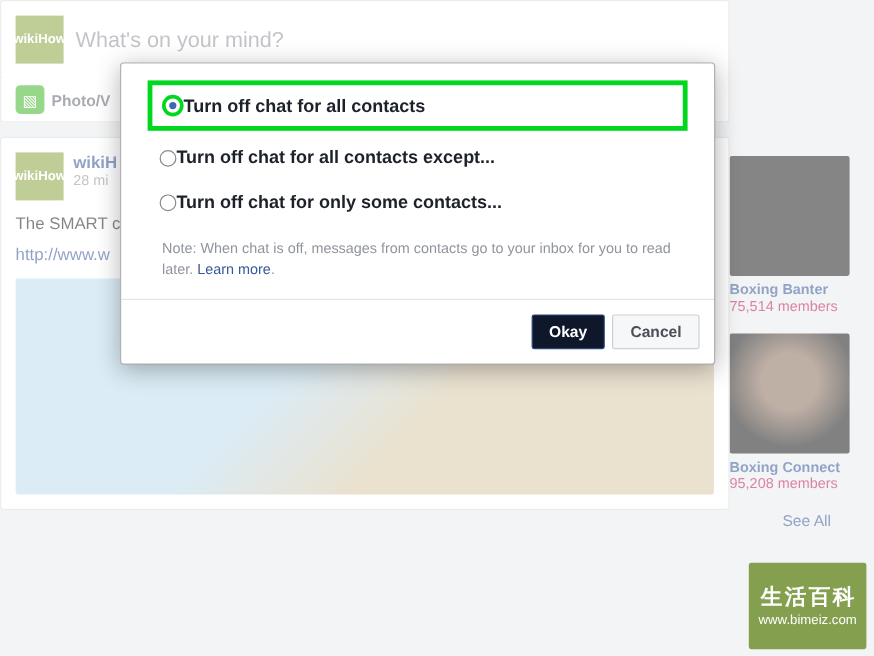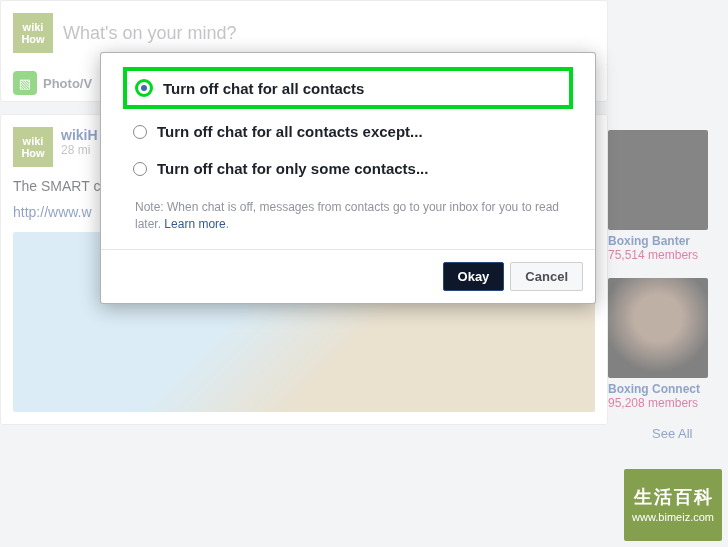--- a/index.html
+++ b/index.html
@@ -33,21 +33,20 @@
       align-items: center;
       gap: 10px;
     }
     .wiki-logo {
       width: 40px; height: 40px;
       background: #8ba643;
       color: #fff;
       font-size: 11px;
       font-weight: bold;
       display: flex;
-      flex-direction: column;
       align-items: center;
       justify-content: center;
       line-height: 1.1;
     }
     .composer-placeholder {
       color: #90949c;
       font-size: 18px;
     }
     .composer-actions {
       background: #fff;
@@ -172,21 +171,20 @@
       font-weight: bold;
       border-bottom: 1px solid #3b4a72;
       border-radius: 3px 3px 0 0;
     }
     .modal-body {
       padding: 18px 26px 10px 26px;
     }
     .radio-row {
       display: flex;
       align-items: center;
-      gap: 10px;
       padding: 10px 6px;
       font-size: 15px;
       font-weight: bold;
       color: #1d2129;
     }
     .radio-row.highlighted {
       border: 4px solid #00d820;
       margin: -4px -4px 4px -4px;
       padding: 8px 8px;
     }

